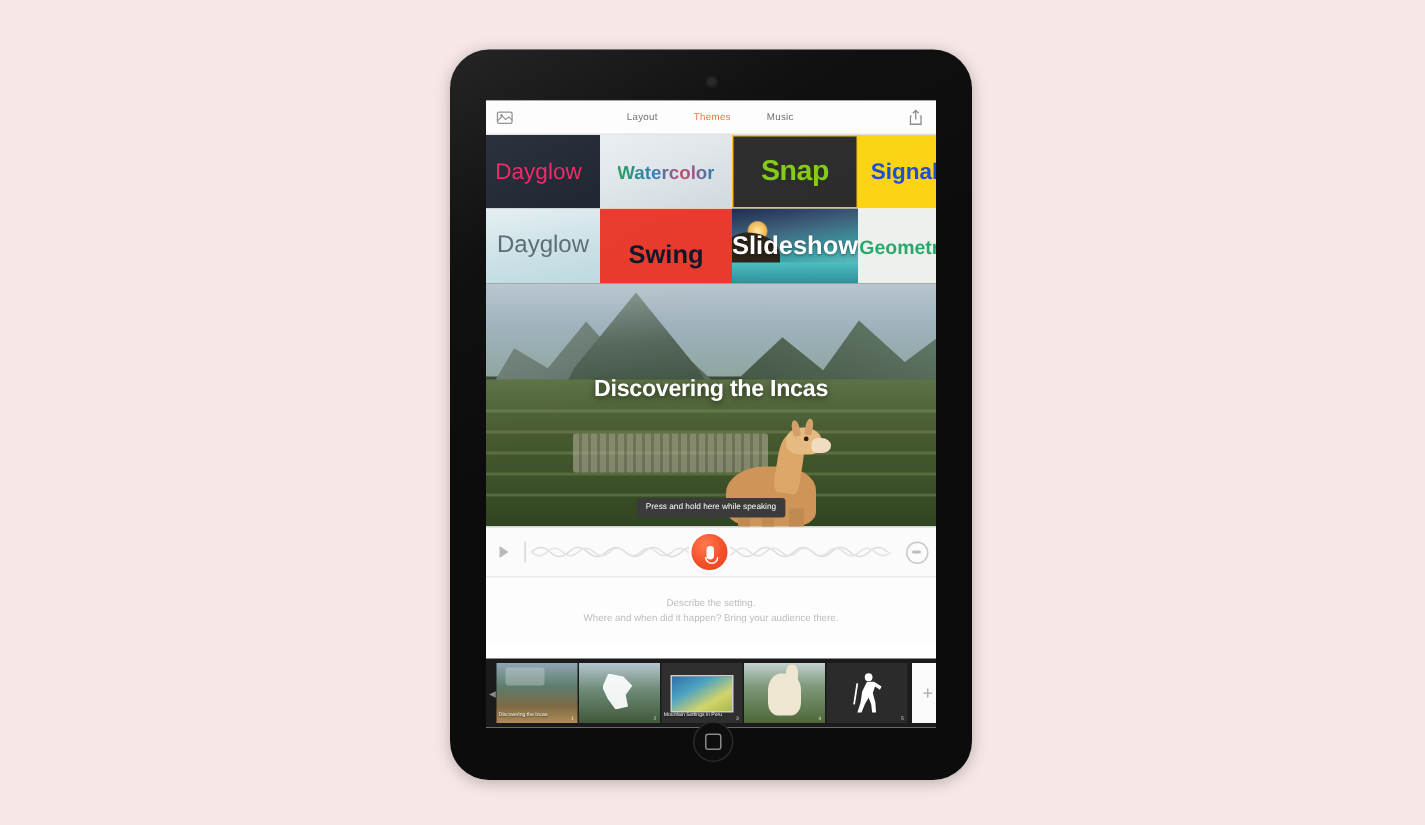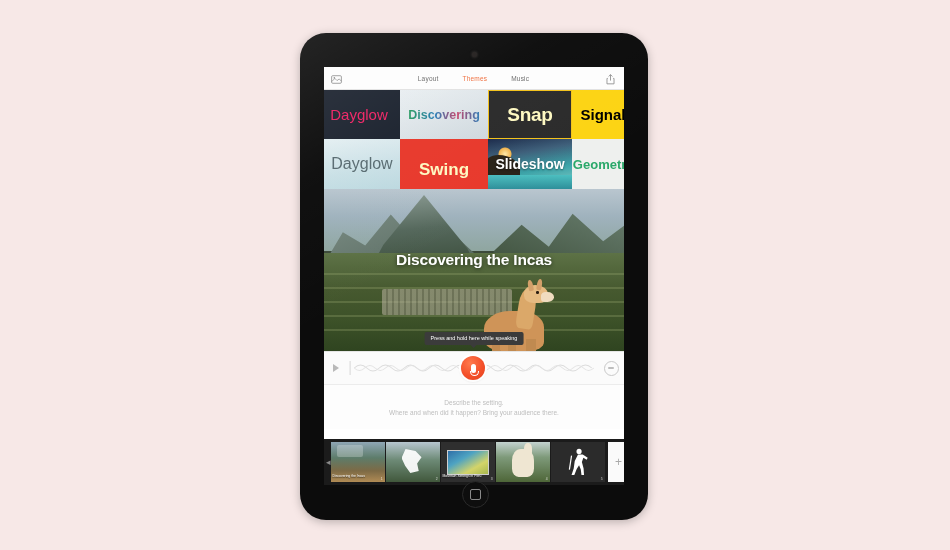--- a/index.html
+++ b/index.html
@@ -107,31 +107,31 @@
     z-index: 2;
     white-space: nowrap;
   }
 
   
   .t-dayglow { width: 76px; background:#1d2430; }
   .t-dayglow .lbl { font-size: 15px; font-weight: normal; color:#ef2b6a; margin-left:-6px;}
   .t-watercolor { width: 88px; background: linear-gradient(160deg,#e9eef1 0%, #dfe6ea 45%, #cfd9de 100%); }
   .t-watercolor .lbl { font-size: 12.5px; font-weight: bold; }
   .t-snap { width: 84px; background:#2b2b2b; border:1.6px solid #f3c21c; box-sizing:border-box; }
-  .t-snap .lbl { font-size: 19px; font-weight: bold; color:#fef9c3; letter-spacing:-0.3px;}
+  .t-snap .lbl { font-size: 19px; font-weight: bold; color:#84cc16; letter-spacing:-0.3px;}
   .t-signal { width: 60px; background:#fcd414; }
-  .t-signal .lbl { font-size: 15px; font-weight: bold; color:#000000; margin-left:2px;}
+  .t-signal .lbl { font-size: 15px; font-weight: bold; color:#1d4ed8; margin-left:2px;}
 
   
   .t-flight { width: 76px; background: linear-gradient(170deg,#e4eff2 0%, #c9e0e6 60%, #bcd9e0 100%); }
   .t-flight .lbl { font-size: 16px; color:#5c6e74; font-weight:300; }
   .t-swing { width: 88px; background:#e8392c; }
-  .t-swing .lbl { font-size: 17px; font-weight: bold; color:#fef9c3;margin-top:12px; }
+  .t-swing .lbl { font-size: 17px; font-weight: bold; color:#0f172a;margin-top:12px; }
   .t-slideshow { width: 84px; background: linear-gradient(170deg,#1b2a4a 0%, #3e5f7a 30%, #3ba3a8 62%, #8fd3cc 100%); }
-  .t-slideshow .lbl { font-size: 14px; font-weight: bold; color:#fff; text-shadow:0 1px 2px rgba(0,0,0,0.45);text-align:center; }
+  .t-slideshow .lbl { font-size: 17px; font-weight: bold; color:#fff; text-shadow:0 1px 2px rgba(0,0,0,0.45);text-align:center; }
   .t-geometric { width: 60px; background:#eef0ee; }
   .t-geometric .lbl { font-size: 13px; font-weight: bold; color:#2aa86a; margin-left:6px;}
   .t-slideshow .ss-sun {
     position:absolute; left:10px; top:8px; width:14px; height:14px;
     border-radius:50%; background:radial-gradient(circle,#ffe9a8 0%, #f0b44f 60%, rgba(240,180,79,0) 72%);
   }
   .t-slideshow .ss-rock {
     position:absolute; left:-4px; bottom:8px; width:36px; height:26px;
     background:#2a2318; border-radius:40% 60% 20% 30%;
   }
@@ -363,21 +363,21 @@
       </div>
     </div>
 
     <div id="themes">
 
       <div class="theme-row row1">
         <div class="theme-tile t-dayglow">
           <span class="lbl">Dayglow</span>
         </div>
         <div class="theme-tile t-watercolor">
-          <span class="lbl" style="background:linear-gradient(90deg,#2f9e63,#2f7fb8 38%,#c8486d 68%,#2f7fb8 100%);-webkit-background-clip:text;background-clip:text;color:transparent;">Discovering</span>
+          <span class="lbl" style="background:linear-gradient(90deg,#2f9e63,#2f7fb8 38%,#c8486d 68%,#2f7fb8 100%);-webkit-background-clip:text;background-clip:text;color:transparent;">Watercolor</span>
         </div>
         <div class="theme-tile t-snap">
           <span class="lbl">Snap</span>
         </div>
         <div class="theme-tile t-signal">
           <span class="lbl">Signal</span>
         </div>
       </div>
 
       <div class="theme-row row2">

